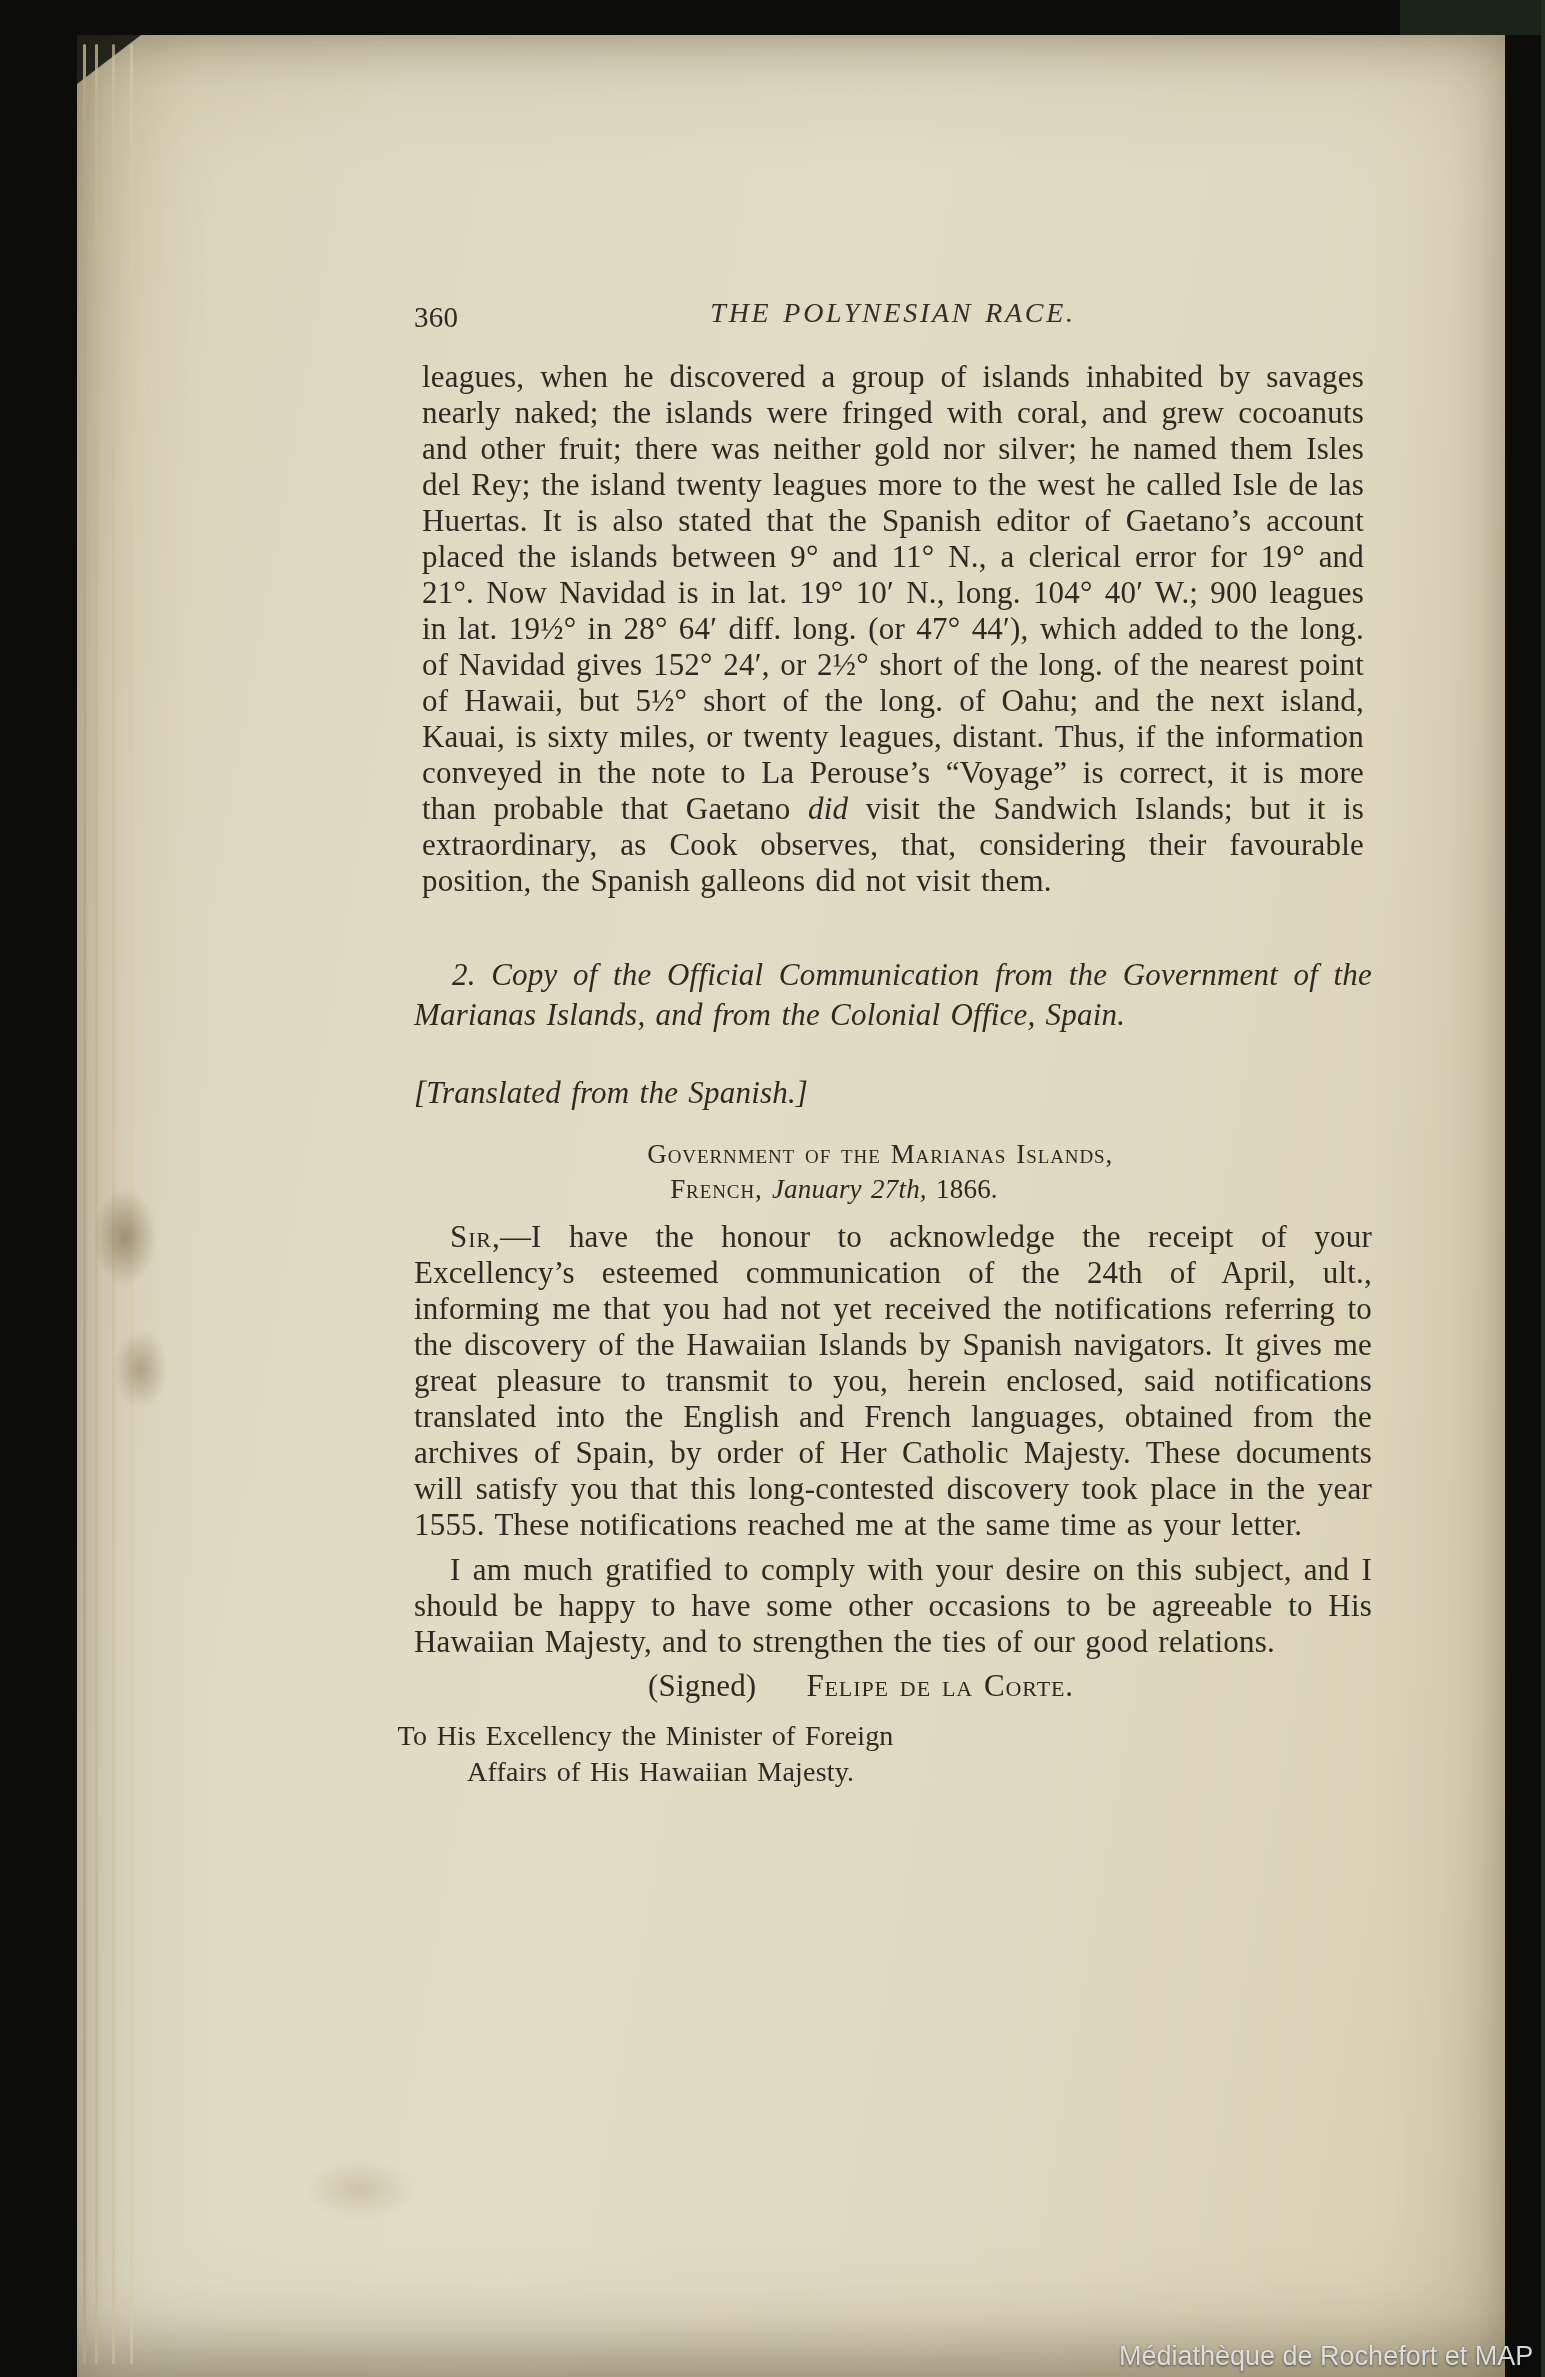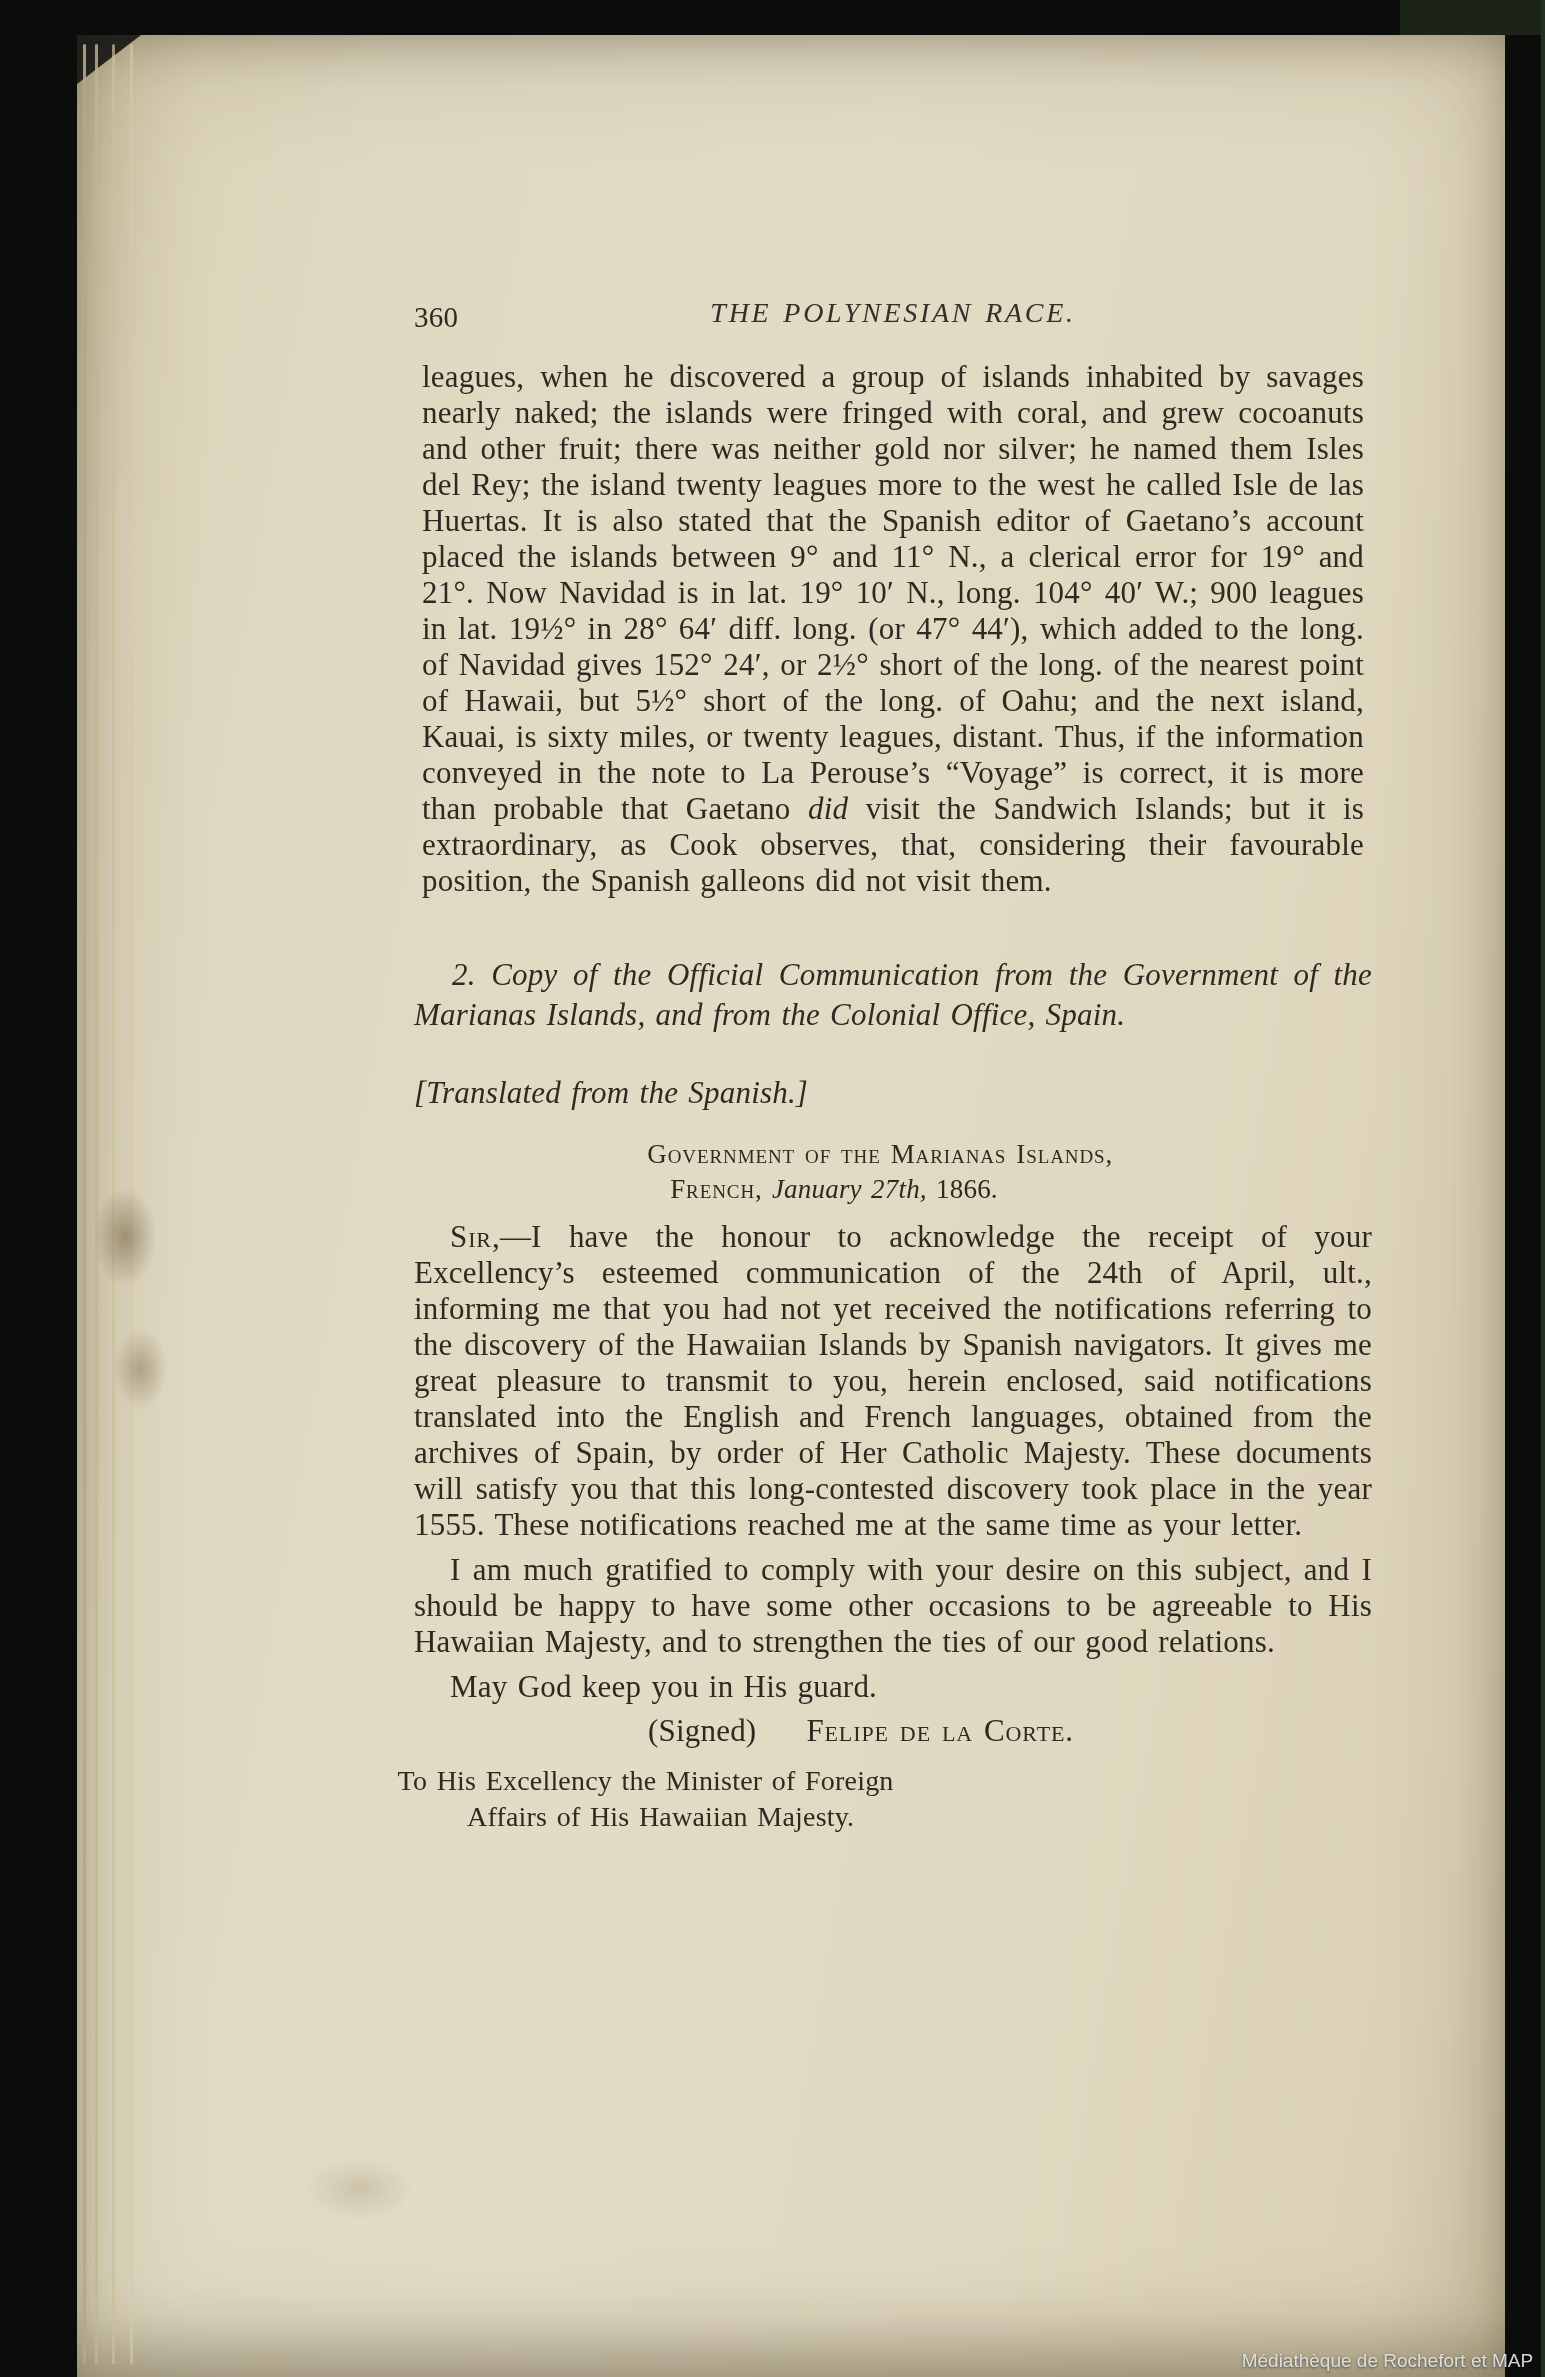--- a/index.html
+++ b/index.html
@@ -64,21 +64,21 @@
   .signed-line{margin:7.3px 0 0 0;text-align:center;padding-right:64px;}
   .signed-label{margin-right:50px;}
 
   .addressee{margin:14.6px 0 0 0;font-size:28px;line-height:36px;}
   .addr1{display:block;margin-left:-16.4px;}
   .addr2{display:block;margin-left:53px;}
 
   .watermark{
     position:absolute;right:12.8px;bottom:5.5px;
     font-family:"Liberation Sans","DejaVu Sans",sans-serif;
-    font-size:19px;color:rgba(228,232,235,.92);
+    font-size:27px;color:rgba(228,232,235,.92);
     text-shadow:0 0.9px 2.7px rgba(0,0,0,.6);
   }
 </style>
 </head>
 <body>
 
 <div class="board-top"></div>
 <div class="board-right"></div>
 
 <div class="paper">
@@ -106,21 +106,20 @@
 
     <div class="dateline">
       <span class="dl1 sc">Government of the Marianas Islands,</span>
       <span class="dl2"><span class="sc">French,</span> <span class="ital">January 27th,</span><span> 1866.</span></span>
     </div>
 
     <p class="letter-p first"><span class="sc">Sir</span><span>,—I have the honour to acknowledge the receipt of your Excellency’s esteemed communication of the 24th of April, ult., informing me that you had not yet received the notifications referring to the discovery of the Hawaiian Islands by Spanish navigators.  It gives me great pleasure to transmit to you, herein enclosed, said notifications translated into the English and French languages, obtained from the archives of Spain, by order of Her Catholic Majesty.  These documents will satisfy you that this long-contested discovery took place in the year 1555.  These notifications reached me at the same time as your letter.</span></p>
 
     <p class="letter-p">I am much gratified to comply with your desire on this subject, and I should be happy to have some other occasions to be agreeable to His Hawaiian Majesty, and to strengthen the ties of our good relations.</p>
 
-    <p class="letter-p nojust">May God keep you in His guard.</p>
 
     <p class="signed-line"><span class="signed-label">(Signed)</span><span class="sc">Felipe de la Corte.</span></p>
 
     <div class="addressee">
       <span class="addr1">To His Excellency the Minister of Foreign</span>
       <span class="addr2">Affairs of His Hawaiian Majesty.</span>
     </div>
 
   </div>
 </div>

